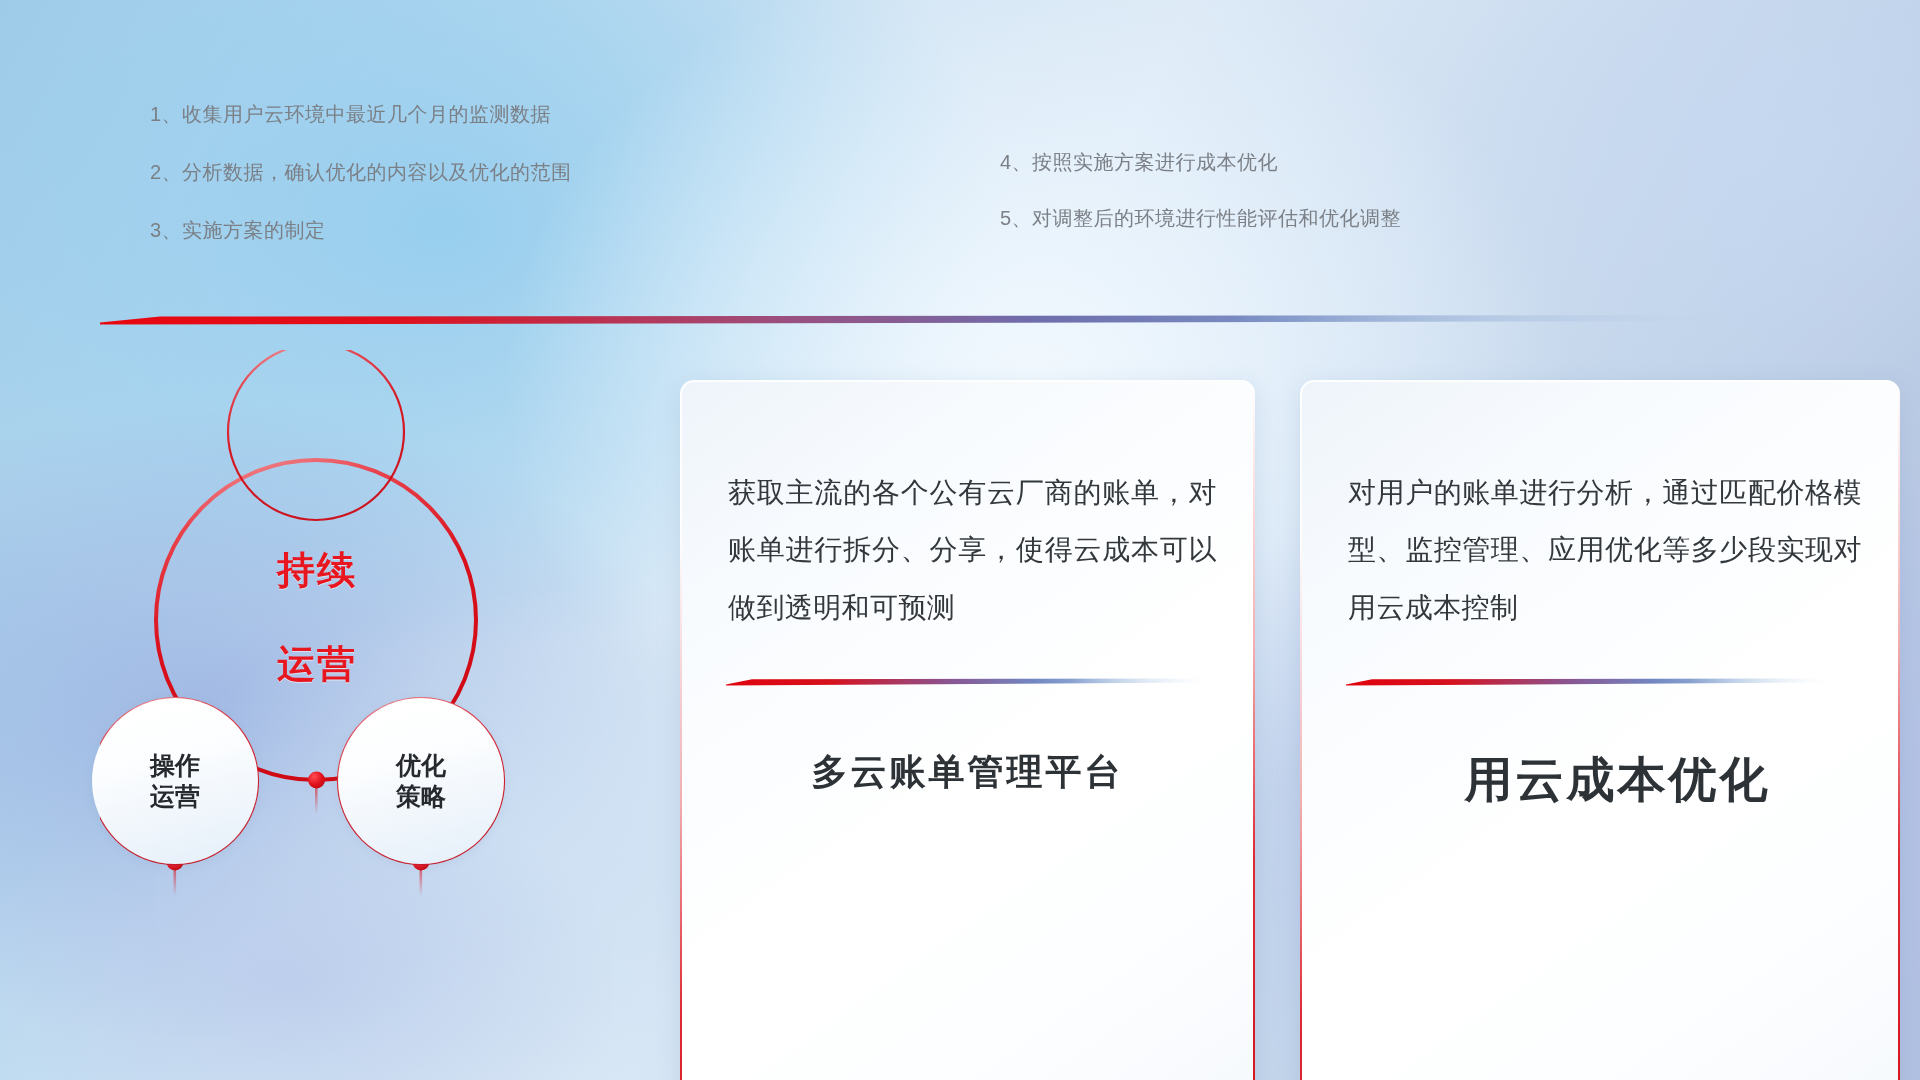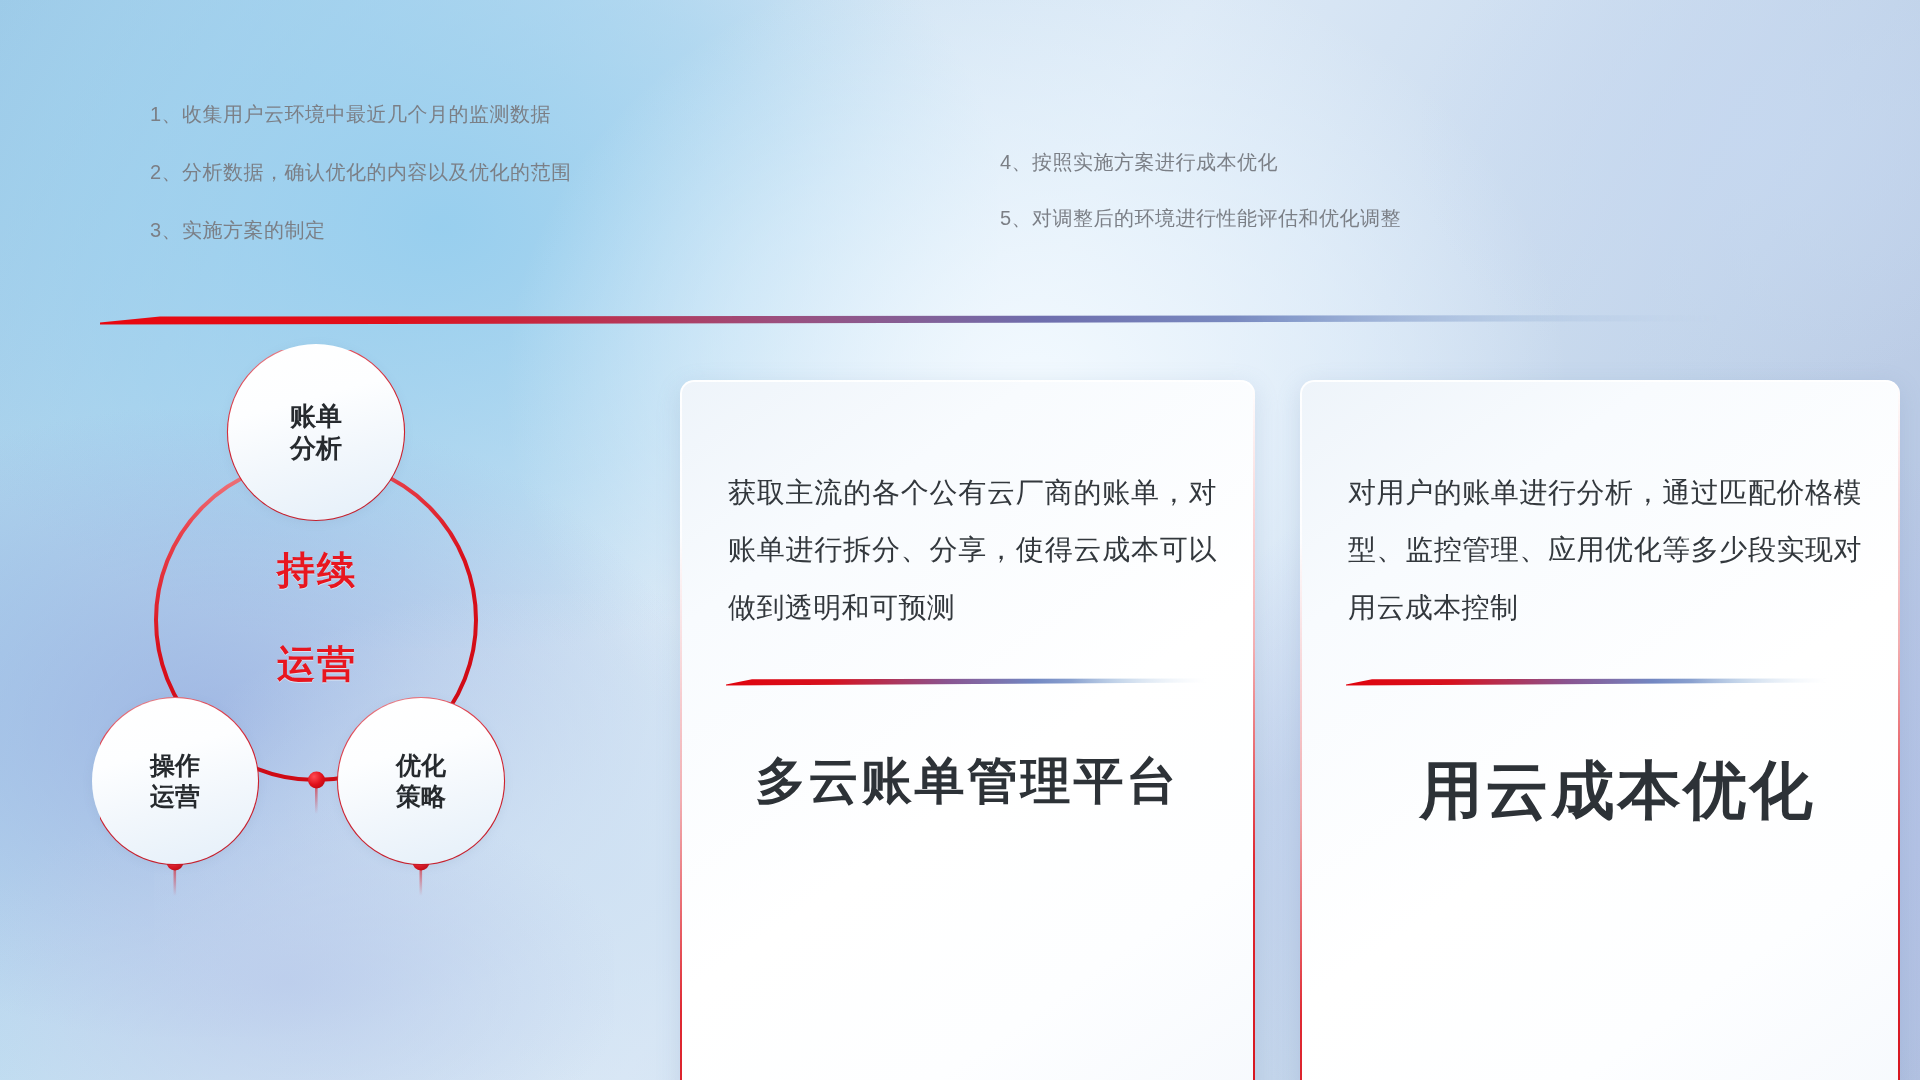--- a/index.html
+++ b/index.html
@@ -97,23 +97,23 @@
   .card-1{left:680px;}
   .card-2{left:1300px;padding-left:25px;}
   .card-body{
     position:absolute;left:48px;right:38px;top:84px;
     font-size:28px;color:#33383d;line-height:2.05;letter-spacing:0.4px;
     text-align:justify;text-align-last:left;
   }
   .card-rule{position:absolute;left:46px;top:292px;width:480px;height:9px;}
   .card-title{
     position:absolute;left:0;right:0;top:368px;text-align:center;
-    font-size:50px;font-weight:700;color:#2d3237;letter-spacing:3px;
-  }
-  .card-2 .card-title{font-size:63px;margin-left:35px;}
+    font-size:36px;font-weight:700;color:#2d3237;letter-spacing:3px;
+  }
+  .card-2 .card-title{font-size:48px;margin-left:35px;}
 </style>
 </head>
 <body>
 
 <div class="bg">
   <div class="bg-base"></div>
   <div class="bg-b1"></div>
   <div class="bg-b2"></div>
   <div class="bg-b3"></div>
   <div class="bg-b4"></div>
@@ -187,24 +187,20 @@
 
     <circle cx="216.5" cy="430" r="8.5" fill="url(#dotGrad)"></circle>
     <circle cx="75" cy="512" r="8.5" fill="url(#dotGrad)"></circle>
     <circle cx="321" cy="512" r="8.5" fill="url(#dotGrad)"></circle>
 
     <circle cx="216" cy="82" r="88" fill="none" stroke="url(#ringGrad)" stroke-width="2.2" opacity="0.95"></circle>
     <circle cx="75" cy="431" r="83" fill="none" stroke="url(#ringGrad)" stroke-width="2.2" opacity="0.95"></circle>
     <circle cx="321" cy="431" r="83" fill="none" stroke="url(#ringGrad)" stroke-width="2.2" opacity="0.95"></circle>
   </svg>
 
-  <div class="bubble bubble-top">
-    <span>账单</span>
-    <span>分析</span>
-  </div>
   <div class="bubble bubble-bl">
     <span>操作</span>
     <span>运营</span>
   </div>
   <div class="bubble bubble-br">
     <span>优化</span>
     <span>策略</span>
   </div>
 
   <div class="venn-center">

